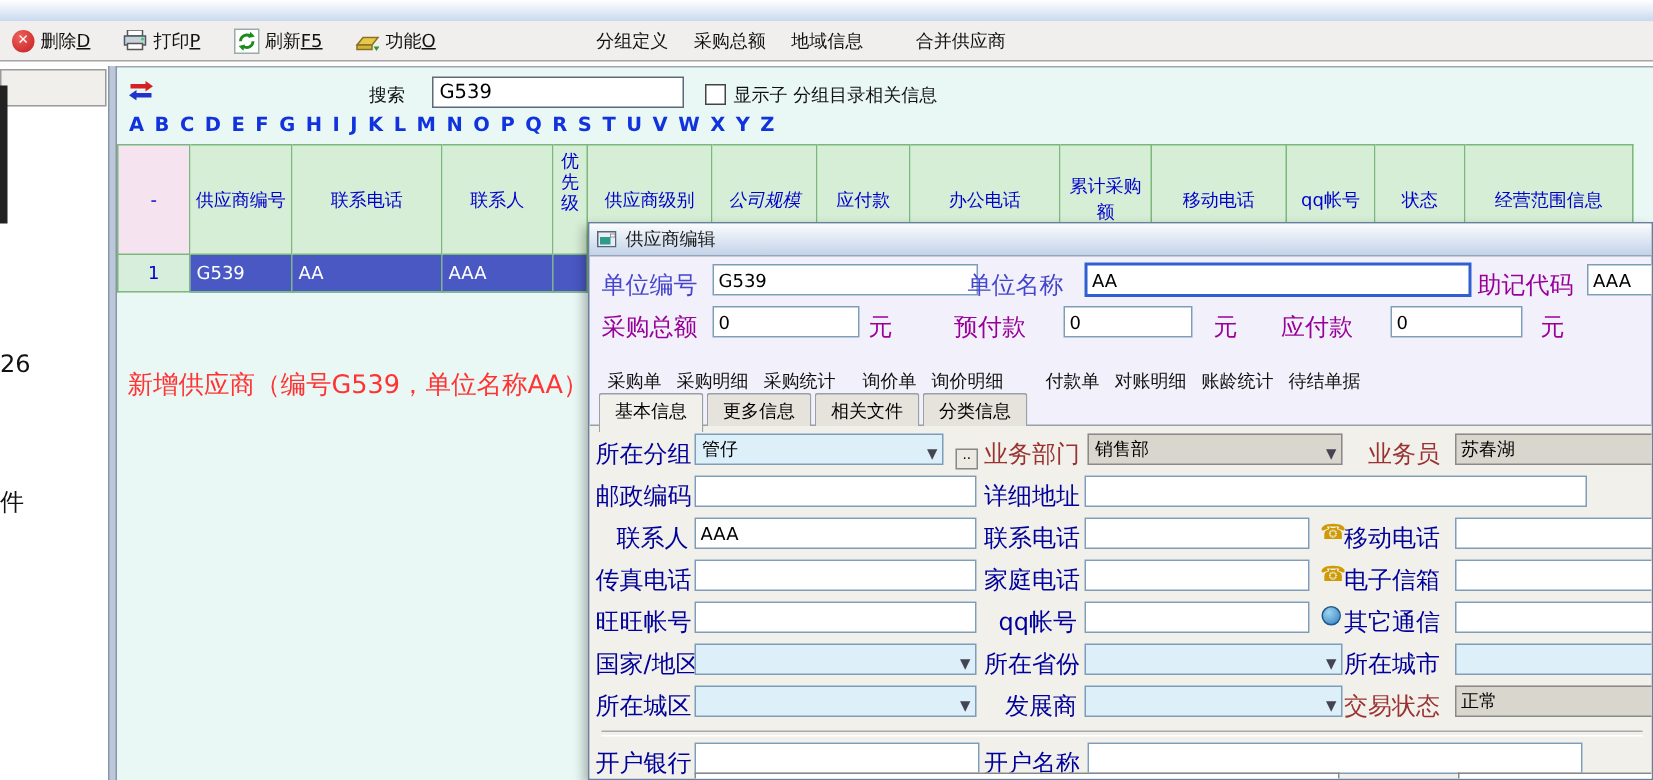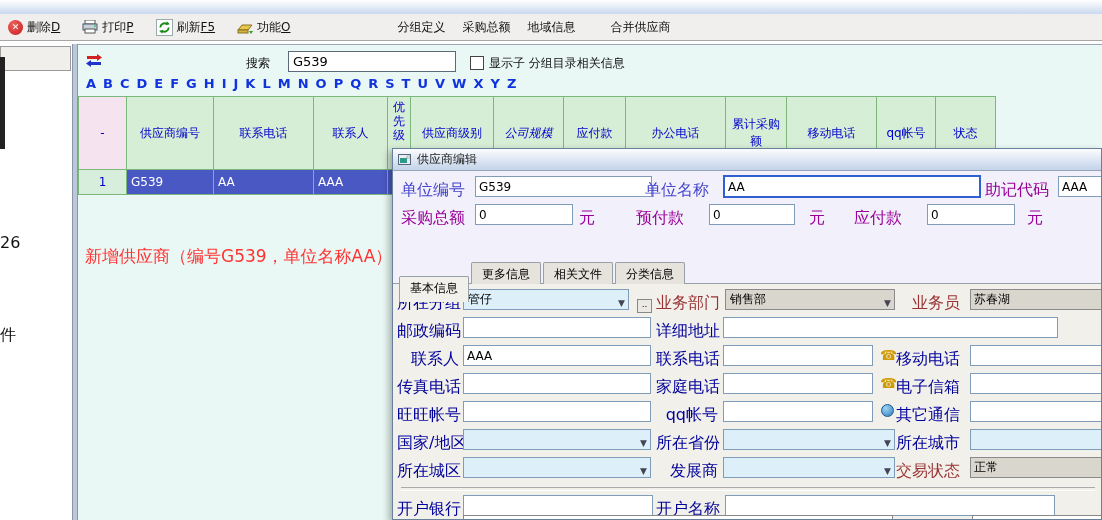--- a/index.html
+++ b/index.html
@@ -40,21 +40,21 @@
 
   .thead{position:absolute;left:0;top:51px;height:74px;display:flex;}
   .th{background:#d6edd6;border:1px solid #7cb87c;border-left:none;box-sizing:border-box;color:#0000cc;
       display:flex;align-items:center;justify-content:center;text-align:center;padding:2px;font-size:12px;}
   .th.first{border-left:1px solid #7cb87c;background:#f6e3f0;color:#0000cc;}
   .th.vert{align-items:flex-start;word-break:break-all;line-height:14px;padding-top:3px;}
   .trow{position:absolute;left:0;top:125px;height:25px;display:flex;}
   .td{box-sizing:border-box;border:1px solid #7cb87c;border-left:none;border-top:none;background:#4a58c4;
       color:#fff;display:flex;align-items:center;padding:0 4px;font-size:12px;}
   .td.idx{border-left:1px solid #7cb87c;background:#d8eedd;color:#0000cc;justify-content:center;}
-  .c0{width:49px;} .c1{width:87px;} .c2{width:100px;} .c3{width:74px;} .c4{width:23px;}
+  .c0{width:49px;} .c1{width:68px;} .c2{width:100px;} .c3{width:74px;} .c4{width:23px;}
   .c5{width:83px;} .c6{width:70px;font-style:italic;} .c7{width:62px;} .c8{width:61px;} .c9{width:100px;}
   .c10{width:90px;} .c11{width:59px;} .c12{width:60px;} .c13{width:112px;}
 
   .annotation{left:85px;top:245px;font-size:17px;color:#ff3333;white-space:nowrap;z-index:5;}
 
   
   .dialog{left:392px;top:148px;width:710px;height:372px;background:#f2f1fb;border:1px solid #67809c;
           box-sizing:border-box;z-index:10;box-shadow:-3px 3px 7px rgba(0,0,0,.3);overflow:hidden;}
   .dlg-title{position:absolute;left:0;top:0;width:100%;height:22px;
              background:linear-gradient(#fbfcfe,#c3d3e9);border-bottom:1px solid #97a5b8;
@@ -70,21 +70,21 @@
   .combo{position:absolute;height:21px;border:1px solid #7f9db9;background:#fff;font-size:12px;line-height:19px;
          padding:0 16px 0 4px;box-sizing:border-box;}
   .combo.lblue{background:#ddf0fa;}
   .combo.gray{background:#d9d6cd;border-color:#8a8a8a;}
   .chev{position:absolute;right:3px;top:4px;font-size:9px;color:#445;}
   .linksrow{position:absolute;left:12px;top:97px;display:flex;gap:10px;font-size:12px;color:#111;}
   .dlink{cursor:pointer;white-space:nowrap;}
   .tabstrip{position:absolute;left:6px;top:113px;display:flex;height:22px;z-index:2;}
   .tab{font-size:12px;padding:3px 10px 2px;border:1px solid #98a0a8;border-bottom:none;background:#e6e3dc;
        margin-right:2px;border-radius:2px 2px 0 0;}
-  .tab.active{background:#f2f0ea;position:relative;top:14px;height:20px;}
+  .tab.active{background:#f2f0ea;position:relative;top:0;height:20px;}
   .dlg-content{position:absolute;left:0;top:134px;width:710px;height:238px;background:#f2f0ea;border-top:1px solid #98a0a8;}
   .morebtn{position:absolute;font-size:9px;line-height:8px;width:13px;height:12px;text-align:center;
            background:#ece9e2;border:1px solid #888;}
   .phoneic{position:absolute;font-size:14px;color:#cf9a05;}
   .qqic{position:absolute;width:13px;height:13px;border-radius:50%;
         background:radial-gradient(circle at 35% 30%,#9fd4f2,#2f7fc0);border:1px solid #1d5a8c;box-sizing:border-box;}
   .gsep{position:absolute;left:8px;width:694px;height:2px;border-top:1px solid #aaa;border-bottom:1px solid #fff;}
   .stub{position:absolute;height:12px;border:1px solid #888;border-bottom:none;background:#fff;}
 </style>
 </head>
@@ -196,20 +196,21 @@
     <div class="th c3">联系人</div>
     <div class="th vert c4">优先级</div>
     <div class="th c5">供应商级别</div>
     <div class="th c6">公司规模</div>
     <div class="th c7">应付款</div>
     <div class="th c9">办公电话</div>
     <div class="th c8">累计采购额</div>
     <div class="th c10">移动电话</div>
     <div class="th c11">qq帐号</div>
     <div class="th c12">状态</div>
+    <div class="th c13">经营范围信息</div>
   </div>
 
   <div class="trow">
     <div class="td idx c0">1</div>
     <div class="td c1">G539</div>
     <div class="td c2">AA</div>
     <div class="td c3">AAA</div>
     <div class="td c4"></div>
     <div class="td c5"></div>
     <div class="td c6"></div>
@@ -247,20 +248,31 @@
   <div class="dlbl purple" style="left:8px;top:59px;width:64px">采购总额</div>
   <input class="tf" style="left: 82px; top: 55px; width: 98px;" type="text" value="0">
   <div class="dlbl purple" style="left:186px;top:59px;width:20px;text-align:left">元</div>
   <div class="dlbl purple" style="left:227px;top:59px;width:64px">预付款</div>
   <input class="tf" style="left: 316px; top: 55px; width: 86px;" type="text" value="0">
   <div class="dlbl purple" style="left:416px;top:59px;width:20px;text-align:left">元</div>
   <div class="dlbl purple" style="left:445px;top:59px;width:64px">应付款</div>
   <input class="tf" style="left: 534px; top: 55px; width: 88px;" type="text" value="0">
   <div class="dlbl purple" style="left:634px;top:59px;width:20px;text-align:left">元</div>
 
+  <div class="linksrow">
+    <span class="dlink">采购单</span>
+    <span class="dlink">采购明细</span>
+    <span class="dlink">采购统计</span>
+    <span class="dlink" style="margin-left:8px">询价单</span>
+    <span class="dlink">询价明细</span>
+    <span class="dlink" style="margin-left:18px">付款单</span>
+    <span class="dlink">对账明细</span>
+    <span class="dlink">账龄统计</span>
+    <span class="dlink">待结单据</span>
+  </div>
 
   <div class="tabstrip">
     <div class="tab active">基本信息</div>
     <div class="tab">更多信息</div>
     <div class="tab">相关文件</div>
     <div class="tab">分类信息</div>
   </div>
 
   <div class="dlg-content"></div>
 

